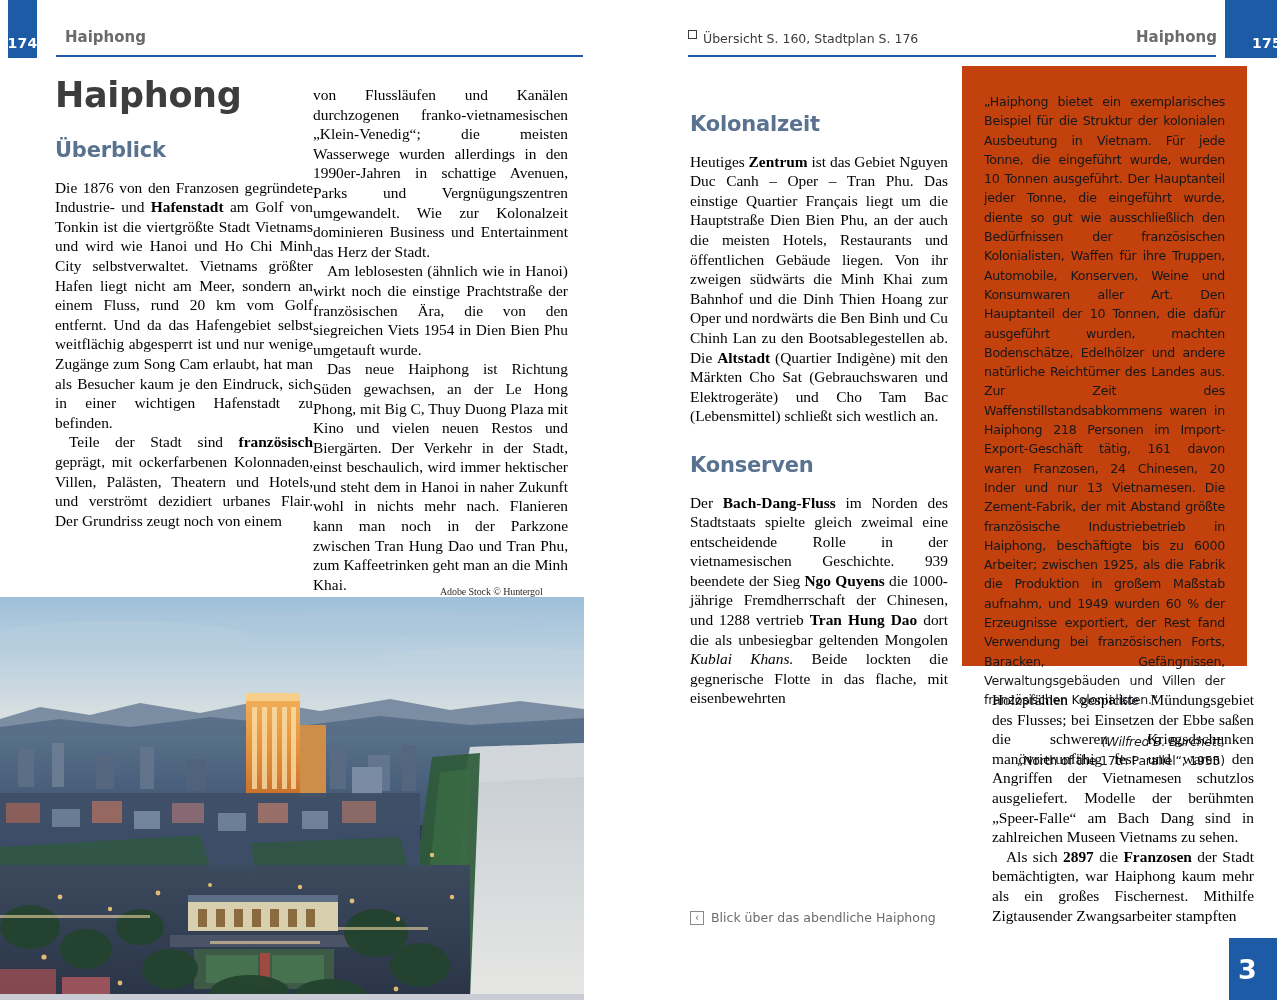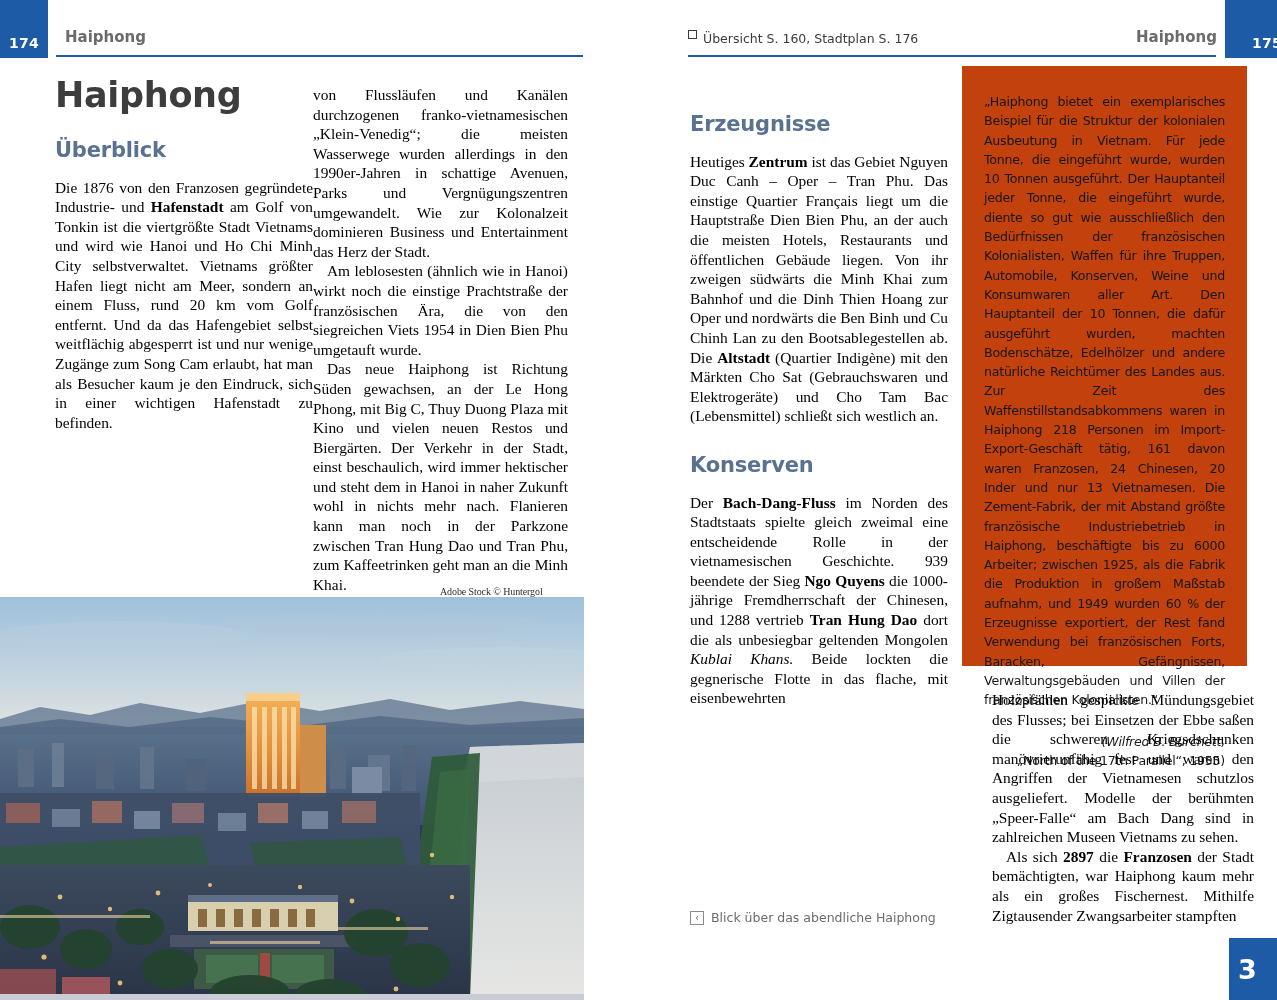--- a/index.html
+++ b/index.html
@@ -27,21 +27,21 @@
     color: #ffffff;
     font-family: "DejaVu Sans", sans-serif;
     font-weight: bold;
     font-size: 14px;
     display: flex;
     align-items: flex-end;
     justify-content: center;
     padding-bottom: 7px;
     letter-spacing: 0.2px;
   }
-  .page-tab.left  { left: 0;  width: 48px; height: 58px; }
+  .page-tab.left  { left: 8px;  width: 29px; height: 58px; }
   .page-tab.right { right: 0; width: 52px; height: 58px; padding-left: 32px; }
 
   .running-head {
     position: absolute;
     top: 28px;
     font-family: "DejaVu Sans", sans-serif;
     font-weight: bold;
     font-size: 15px;
     color: #6b6b6b;
     white-space: nowrap;
@@ -233,20 +233,21 @@
   <div class="running-head right">Haiphong</div>
   <div class="page-tab right">
     <span>175</span>
   </div>
   <div class="head-rule right"></div>
 
   <div class="col c1">
     <h1 class="title">Haiphong</h1>
     <h2 class="section">Überblick</h2>
     <p class="noindent">Die 1876 von den Franzosen gegründete Industrie- und <span class="b">Hafenstadt</span> am Golf von Tonkin ist die viertgrößte Stadt Vietnams und wird wie Hanoi und Ho Chi Minh City selbstverwaltet. Vietnams größter Hafen liegt nicht am Meer, sondern an einem Fluss, rund 20 km vom Golf entfernt. Und da das Hafengebiet selbst weitflächig abgesperrt ist und nur wenige Zugänge zum Song Cam erlaubt, hat man als Besucher kaum je den Eindruck, sich in einer wichtigen Hafenstadt zu befinden.</p>
+    <p>Teile der Stadt sind <span class="b">französisch</span> geprägt, mit ockerfarbenen Kolonnaden, Villen, Palästen, Theatern und Hotels, und verströmt dezidiert urbanes Flair. Der Grundriss zeugt noch von einem</p>
   </div>
 
   <div class="col c2">
     <p class="noindent">von Flussläufen und Kanälen durchzogenen franko-vietnamesischen „Klein-Venedig“; die meisten Wasserwege wurden allerdings in den 1990er-Jahren in schattige Avenuen, Parks und Vergnügungszentren umgewandelt. Wie zur Kolonalzeit dominieren Business und Entertainment das Herz der Stadt.</p>
     <p>Am leblosesten (ähnlich wie in Hanoi) wirkt noch die einstige Prachtstraße der französischen Ära, die von den siegreichen Viets 1954 in Dien Bien Phu umgetauft wurde.</p>
     <p>Das neue Haiphong ist Richtung Süden gewachsen, an der Le Hong Phong, mit Big C, Thuy Duong Plaza mit Kino und vielen neuen Restos und Biergärten. Der Verkehr in der Stadt, einst beschaulich, wird immer hektischer und steht dem in Hanoi in naher Zukunft wohl in nichts mehr nach. Flanieren kann man noch in der Parkzone zwischen Tran Hung Dao und Tran Phu, zum Kaffeetrinken geht man an die Minh Khai.</p>
   </div>
 
   <div class="photo-credit">Adobe Stock © Huntergol</div>
 
@@ -385,21 +386,21 @@
 
       <g opacity="0.9">
         <rect x="0" y="372" width="56" height="31" fill="#8e4b52"></rect>
         <rect x="62" y="380" width="48" height="23" fill="#a3565c"></rect>
       </g>
     </svg>
   </div>
   <div class="trim"></div>
 
   <div class="col c3">
-    <h2 class="section spaced">Erzeugnisse</h2>
+    <h2 class="section spaced">Kolonalzeit</h2>
     <p class="noindent">Heutiges <span class="b">Zentrum</span> ist das Gebiet Nguyen Duc Canh – Oper – Tran Phu. Das einstige Quartier Français liegt um die Hauptstraße Dien Bien Phu, an der auch die meisten Hotels, Restaurants und öffentlichen Gebäude liegen. Von ihr zweigen südwärts die Minh Khai zum Bahnhof und die Dinh Thien Hoang zur Oper und nordwärts die Ben Binh und Cu Chinh Lan zu den Bootsablegestellen ab. Die <span class="b">Altstadt</span> (Quartier Indigène) mit den Märkten Cho Sat (Gebrauchswaren und Elektrogeräte) und Cho Tam Bac (Lebensmittel) schließt sich westlich an.</p>
     <h2 class="section spaced">Konserven</h2>
     <p class="noindent">Der <span class="b">Bach-Dang-Fluss</span> im Norden des Stadtstaats spielte gleich zweimal eine entscheidende Rolle in der vietnamesischen Geschichte. 939 beendete der Sieg <span class="b">Ngo Quyens</span> die 1000-jährige Fremdherrschaft der Chinesen, und 1288 vertrieb <span class="b">Tran Hung Dao</span> dort die als unbesiegbar geltenden Mongolen <span class="i">Kublai Khans.</span> Beide lockten die gegnerische Flotte in das flache, mit eisenbewehrten</p>
   </div>
 
   <div class="quotebox">
     <div>„Haiphong bietet ein exemplarisches Beispiel für die Struktur der kolonialen Ausbeutung in Vietnam. Für jede Tonne, die eingeführt wurde, wurden 10 Tonnen ausgeführt. Der Hauptanteil jeder Tonne, die eingeführt wurde, diente so gut wie ausschließlich den Bedürfnissen der französischen Kolonialisten, Waffen für ihre Truppen, Automobile, Konserven, Weine und Konsumwaren aller Art. Den Hauptanteil der 10 Tonnen, die dafür ausgeführt wurden, machten Bodenschätze, Edelhölzer und andere natürliche Reichtümer des Landes aus. Zur Zeit des Waffenstillstandsabkommens waren in Haiphong 218 Personen im Import-Export-Geschäft tätig, 161 davon waren Franzosen, 24 Chinesen, 20 Inder und nur 13 Vietnamesen. Die Zement-Fabrik, der mit Abstand größte französische Industriebetrieb in Haiphong, beschäftigte bis zu 6000 Arbeiter; zwischen 1925, als die Fabrik die Produktion in großem Maßstab aufnahm, und 1949 wurden 60 % der Erzeugnisse exportiert, der Rest fand Verwendung bei französischen Forts, Baracken, Gefängnissen, Verwaltungsgebäuden und Villen der französischen Kolonialisten.“</div>
     <div class="quote-attrib">
       <div class="i">(Wilfred B. Burchett,</div>
       <div>„North of the 17th Parallel“, 1955)</div>

